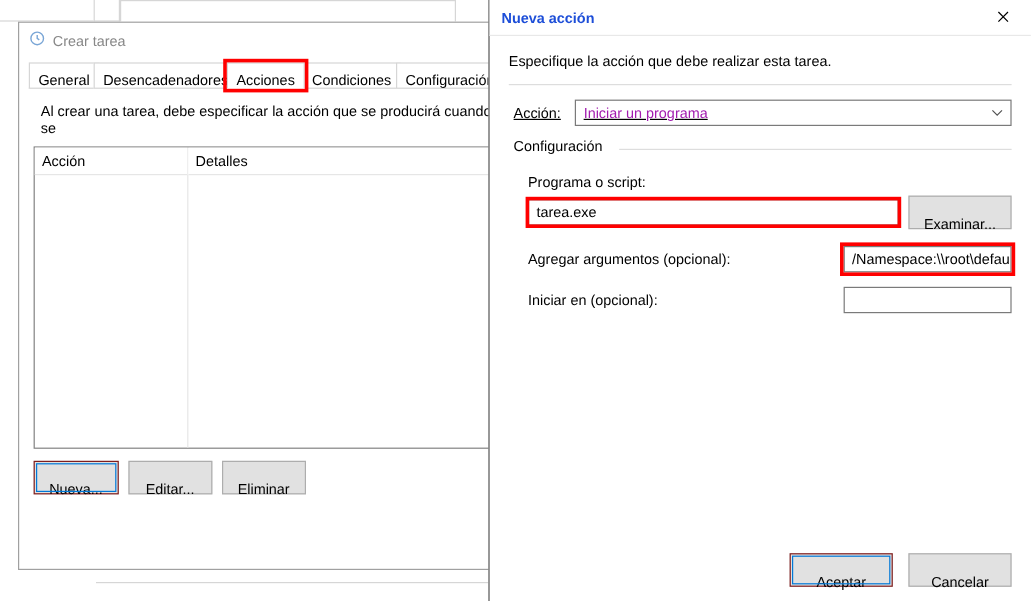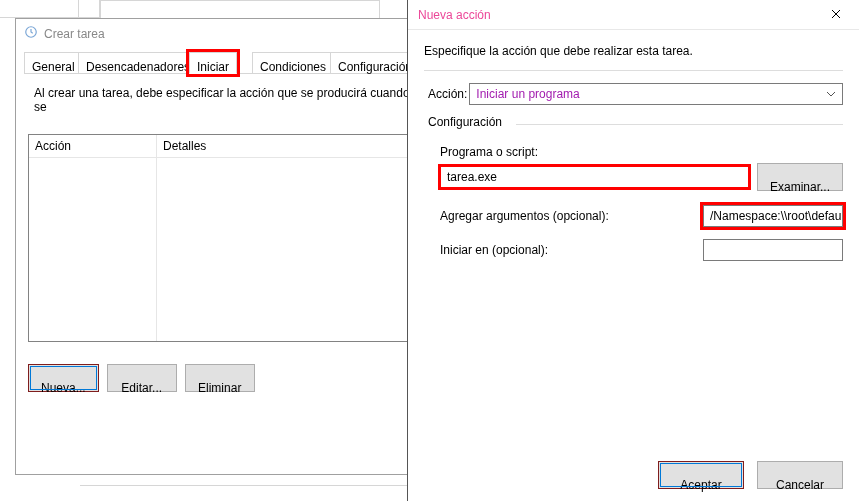--- a/index.html
+++ b/index.html
@@ -16,41 +16,41 @@
   }
   .ct-title { display:flex; align-items:center; gap:6px; padding:6px 8px; color:#888; }
   .ct-title svg { width:14px; height:14px; }
 
   .ct-tabs { position:relative; height:22px; margin:4px 8px 0 8px; }
   .ct-tab { position:absolute; top:0; height:22px; line-height:20px; padding:4px 7px; border:1px solid #d6d6d6; background:#fff; color:#000000; }
   .ct-tab.active { border-bottom:1px solid #fff; z-index:2;}
   .ct-tab-line { position:absolute; left:0; bottom:0; width:100%; height:1px; background:#d6d6d6; }
   .ct-desc { padding:12px 12px 8px 18px; color:#000; }
 
-  .ct-body { margin:12px 12px; border:1px solid #828282; height:208px; background:#fff; display:flex; }
+  .ct-body { margin:0 12px; border:1px solid #828282; height:252px; background:#fff; display:flex; }
   .ct-col1 { width:128px; border-right:1px solid #e6e6e6; }
   .ct-col2 { flex:1; }
   .ct-th { padding:4px 6px; border-bottom:1px solid #e6e6e6; background:#fff; color:#000;}
 
   .ct-buttons { display:flex; gap:8px; padding:10px 12px 0 12px; }
   .win-btn { height:23px; line-height:21px; padding:13px 12px; background:#e1e1e1; border:1px solid #adadad; color:#000; text-align:center; min-width:70px;}
   .win-btn.focus-blue { border:1px solid #7f1d1d; outline:1px solid #0078d7; outline-offset:-3px;}
   .red-box { outline:3px solid #ff0000; outline-offset:0px; }
 
   
   .new-action {
     position:absolute; left:407px; top:0; width:452px; height:501px; background:#fff; border-left:1px solid #555;
   }
   .na-titlebar { display:flex; align-items:center; justify-content:space-between; height:30px; padding:0 0 0 10px; background:#fff; border-bottom:1px solid #e8e8e8;}
-  .na-title { color:#ec4899; }
+  .na-title { color:#1d4ed8;font-weight:bold; }
   .na-close { width:46px; height:30px; display:flex; align-items:center; justify-content:center; }
   .na-close svg { width:10px; height:10px; stroke:#000; stroke-width:1;}
   .na-instr { padding:14px 16px 6px 16px; color:#000;}
   .na-sep { height:1px; background:#ddd; margin:6px 16px 10px 16px;}
-  .na-row { display:flex; align-items:center; padding:2px 16px 6px 20px; gap:2px;}
+  .na-row { display:flex; align-items:center; padding:2px 16px 6px 20px; gap:12px;text-decoration:underline;}
   .na-label { color:#000; }
   .na-select { flex:1; height:22px; border:1px solid #7a7a7a; background:#fff; padding:0 22px 0 6px; position:relative; color:#a21caf; display:flex; align-items:center;}
   .na-select .chev { position:absolute; right:4px; top:3px; }
   .na-select .chev svg{ width:14px; height:14px; stroke:#555; fill:none; stroke-width:1;}
 
   .na-group { margin:4px 16px 0 20px; }
   .na-group-label { color:#000; padding-bottom:2px; position:relative; }
   .na-group-line { position:absolute; top:9px; left:88px; right:0; height:1px; background:#ddd;}
   .na-field-label { padding:14px 0 4px 12px; color:#000;}
   .na-prog-row { display:flex; align-items:center; gap:8px; padding-left:12px;}
@@ -80,21 +80,21 @@
           <path d="M12 7v5l3 2" stroke="#7aa6d6" stroke-width="2" fill="none"></path>
         </svg>
     </span>
     <span>Crear tarea</span>
   </div>
 
   <div class="ct-tabs">
     <div class="ct-tab-line"></div>
     <div class="ct-tab" style="left:0">General</div>
     <div class="ct-tab" style="left:54px">Desencadenadores</div>
-    <div class="ct-tab active red-box" style="left:165px">Iniciar</div>
+    <div class="ct-tab active red-box" style="left:165px">Acciones</div>
     <div class="ct-tab" style="left:228px">Condiciones</div>
     <div class="ct-tab" style="left:306px">Configuración</div>
   </div>
 
   <div class="ct-desc">Al crear una tarea, debe especificar la acción que se producirá cuando se</div>
 
   <div class="ct-body">
     <div class="ct-col1">
       <div class="ct-th">Acción</div>
     </div>

